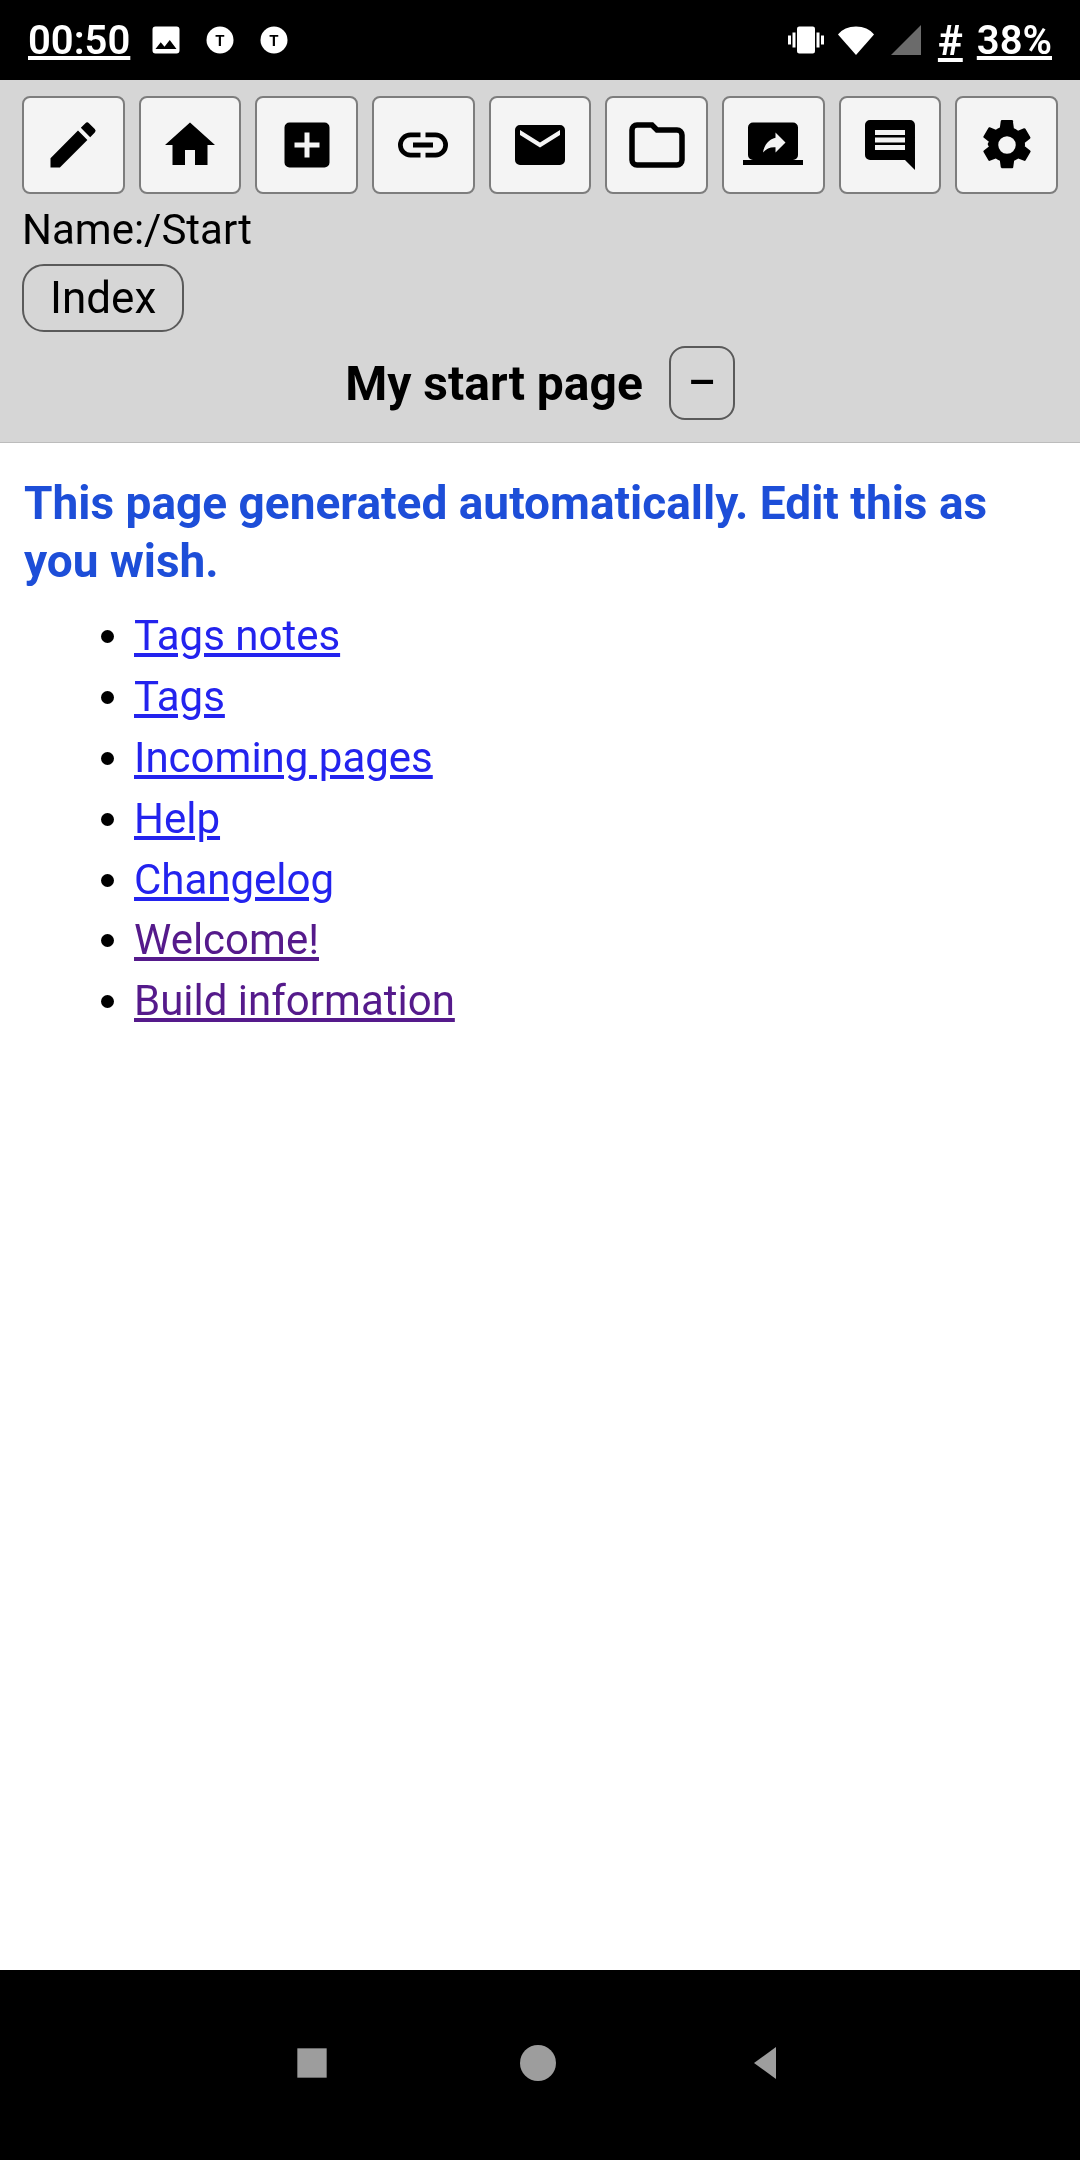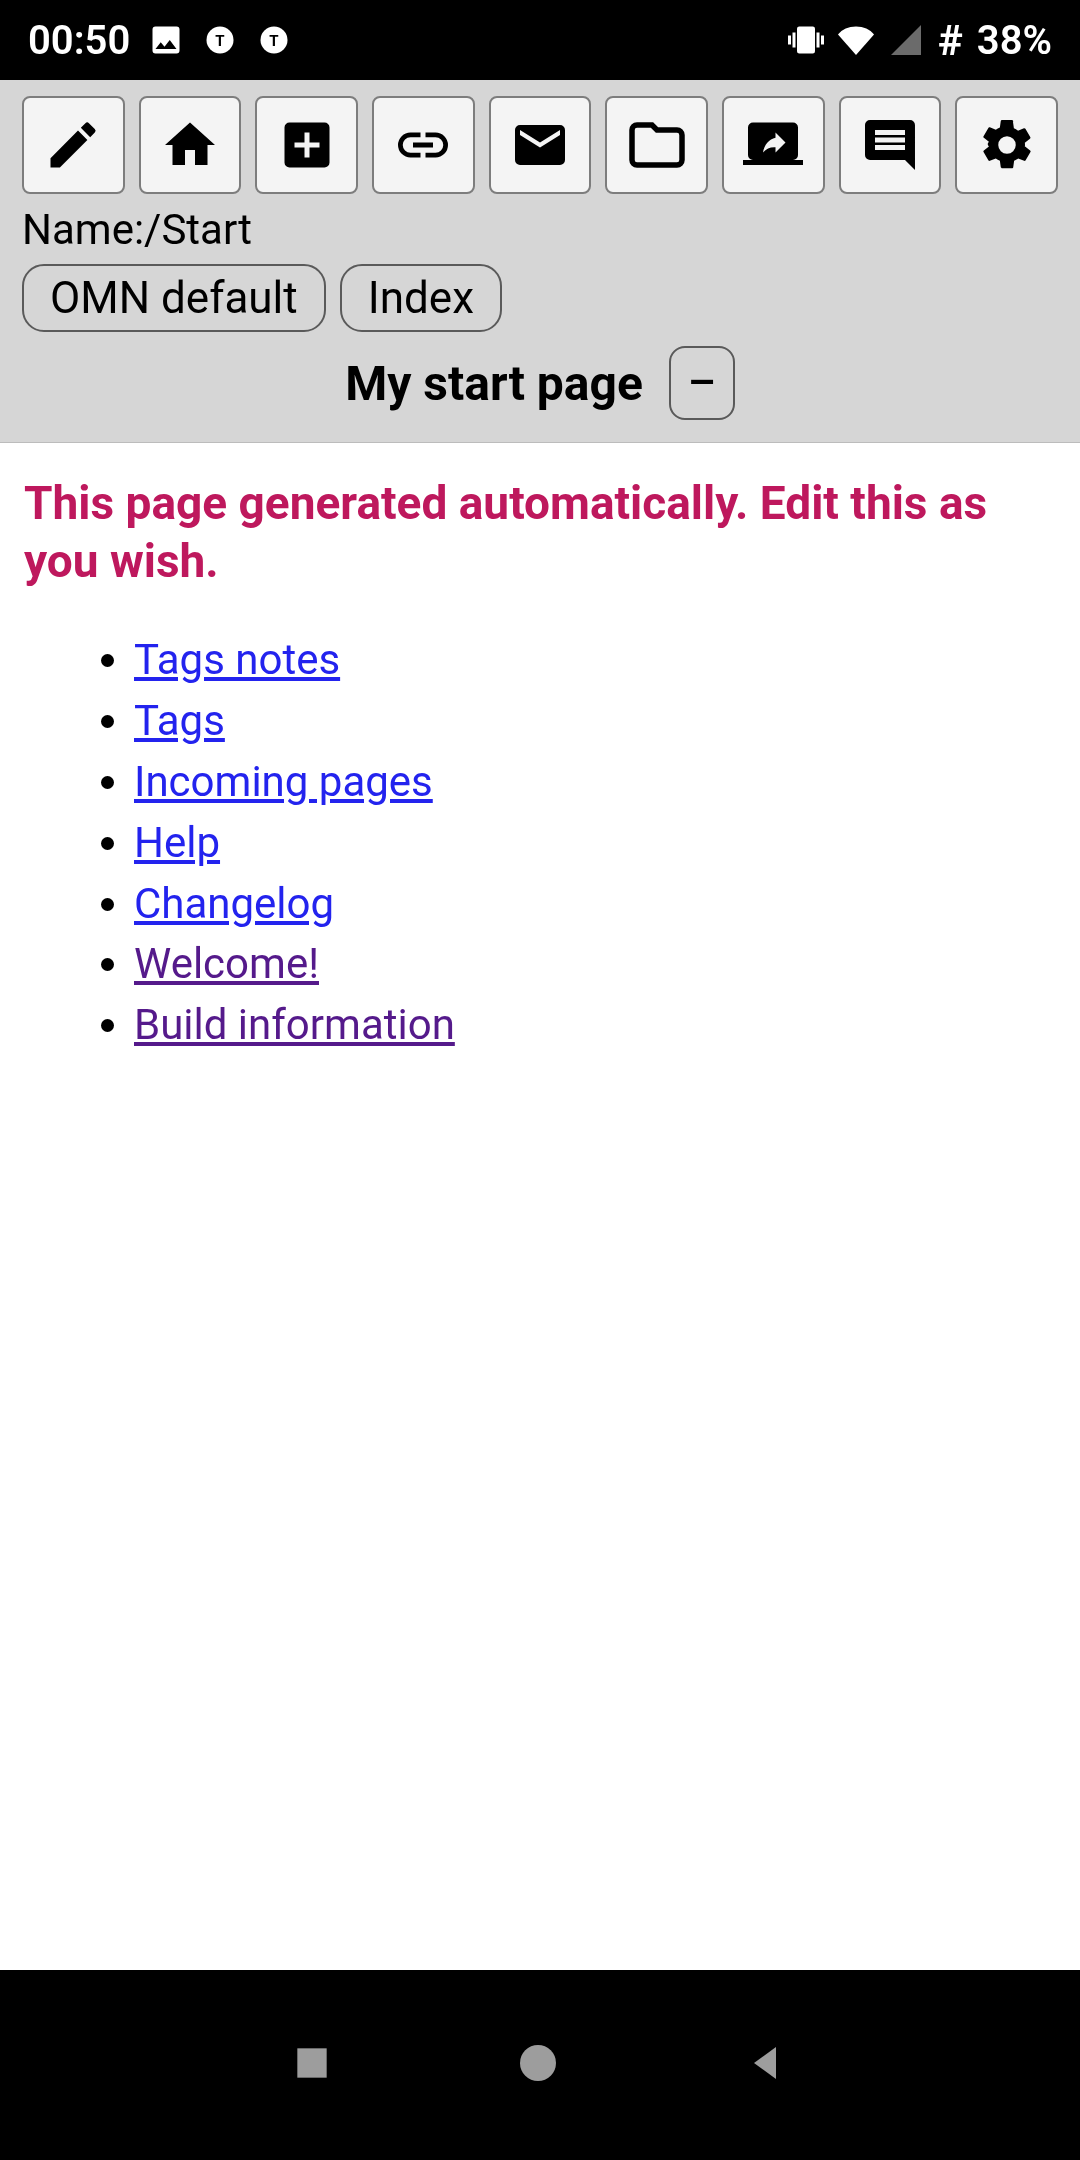--- a/index.html
+++ b/index.html
@@ -12,20 +12,21 @@
   }
   .status-bar {
     background: #000000;
     color: #ffffff;
     height: 80px;
     display: flex;
     align-items: center;
     padding: 0 28px;
     font-size: 40px;
     font-weight: 600;
+    text-decoration: underline;
   }
   .status-left { display: flex; align-items: center; gap: 18px; }
   .status-right { margin-left: auto; display: flex; align-items: center; gap: 14px; }
   .status-icon { width: 36px; height: 36px; display: inline-flex; align-items: center; justify-content: center; }
   .status-icon svg { fill: #fff; }
   .header-area {
     background: #d6d6d6;
     padding: 16px 22px 22px 22px;
     border-bottom: 1px solid #bcbcbc;
   }
@@ -85,22 +86,22 @@
     color: #000;
     background: transparent;
   }
   .content {
     padding: 32px 24px;
   }
   .intro {
     font-size: 46px;
     font-weight: 700;
     line-height: 1.25;
-    color: #be185d;
-    margin-bottom: 40px;
+    color: #1d4ed8;
+    margin-bottom: 16px;
   }
   ul.links {
     margin: 0;
     padding-left: 110px;
     font-size: 42px;
     line-height: 1.45;
   }
   ul.links li { color: #000; }
   ul.links a {
     text-decoration: underline;
@@ -209,21 +210,20 @@
     <div class="tool-btn">
       <svg viewBox="0 0 24 24">
           <path d="M19.14 12.94a7.14 7.14 0 0 0 .05-.94 7.14 7.14 0 0 0-.05-.94l2.03-1.58a.5.5 0 0 0 .12-.64l-1.92-3.32a.5.5 0 0 0-.6-.22l-2.39.96a7.03 7.03 0 0 0-1.62-.94l-.36-2.54A.5.5 0 0 0 14 2h-4a.5.5 0 0 0-.49.42l-.36 2.54c-.58.24-1.12.55-1.62.94l-2.39-.96a.5.5 0 0 0-.6.22L2.62 8.48a.5.5 0 0 0 .12.64l2.03 1.58c-.3.31-.5.63-.5.94s.2.63.5.94L2.74 14.16a.5.5 0 0 0-.12.64l1.92 3.32c.13.23.4.32.6.22l2.39-.96c.5.39 1.04.7 1.62.94l.36 2.54c.4.24.25.42.49.42h4c.24 0 .45-.18.49-.42l.36-2.54c.58-.24 1.12-.55 1.62-.94l2.39.96c.23.09.47 0 .6-.22l1.92-3.32a.5.5 0 0 0-.12-.64l-2.03-1.58zM12 15.5A3.5 3.5 0 1 1 15.5 12 3.5 3.5 0 0 1 12 15.5z"></path>
         </svg>
     </div>
   </div>
 
   <div class="name-line">Name:/Start</div>
 
   <div class="chip-row">
-    <div class="chip">OMN default</div>
     <div class="chip">Index</div>
   </div>
 
   <div class="title-row">
     <div class="page-title">My start page</div>
     <div class="collapse-btn">–</div>
   </div>
 </div>
 
 <div class="content">

